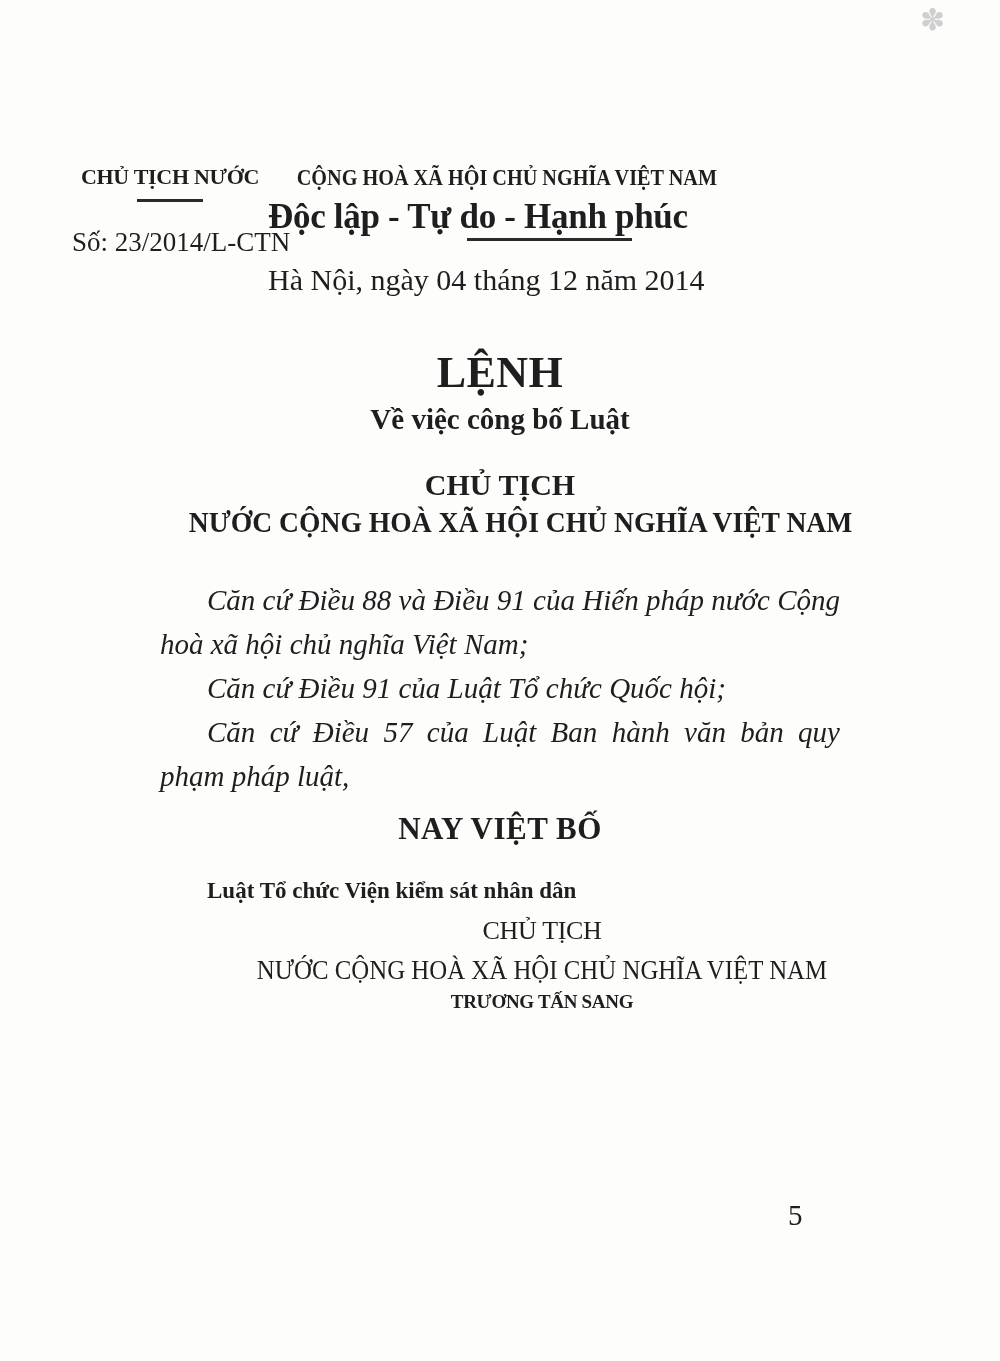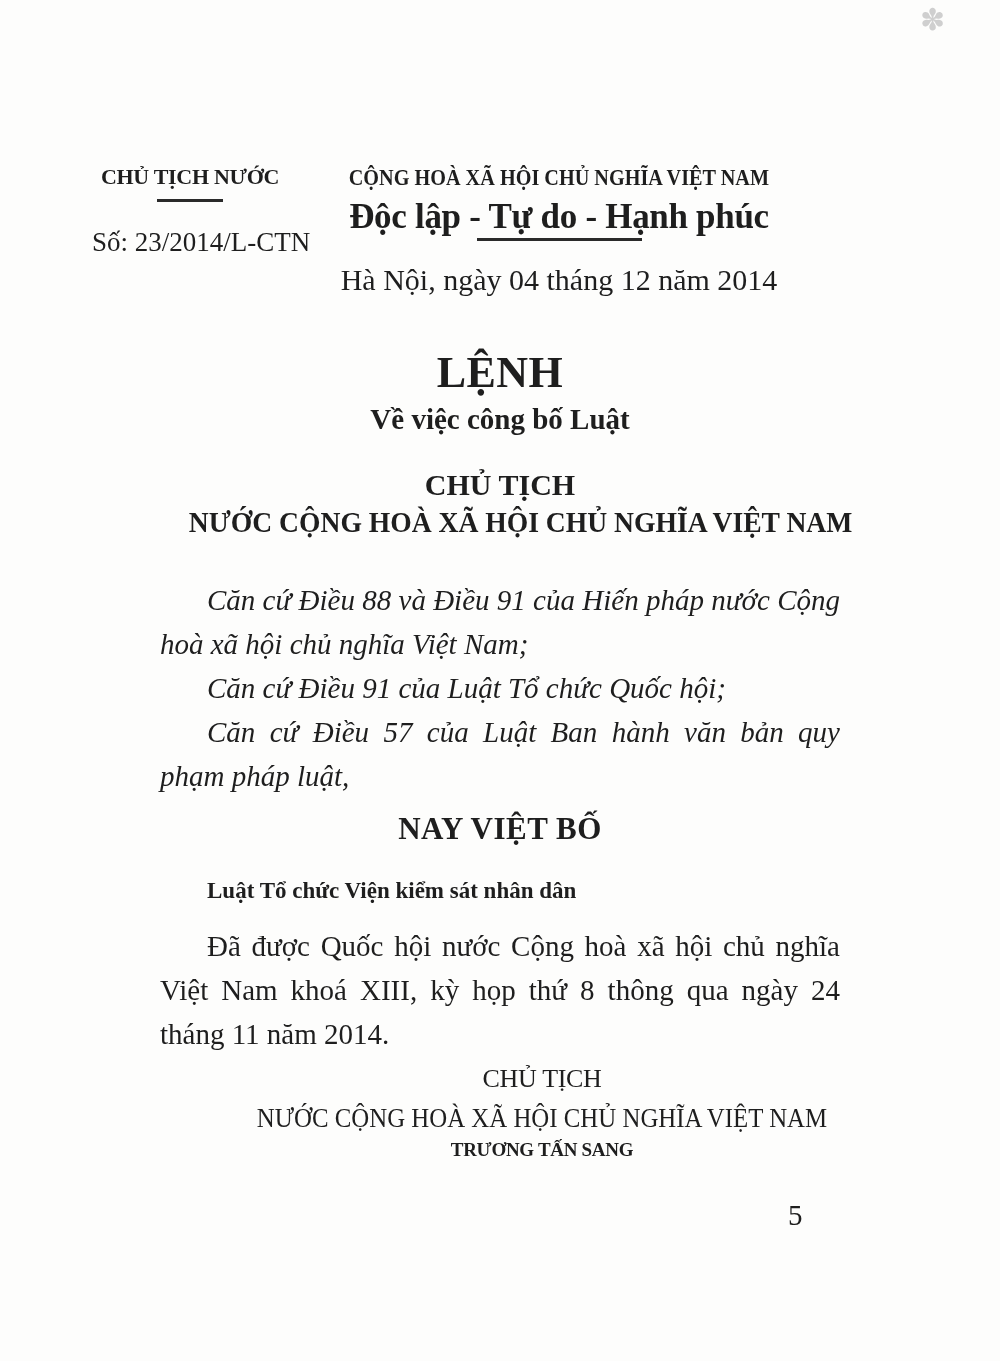--- a/index.html
+++ b/index.html
@@ -16,21 +16,21 @@
     position: absolute;
     top: 2px;
     left: 920px;
     font-size: 30px;
     line-height: 36px;
     color: #cfcfcf;
     font-family: "DejaVu Sans", sans-serif;
   }
   .header {
     display: flex;
-    padding: 164px 160px 0 92px;
+    padding: 164px 160px 0 72px;
     align-items: flex-start;
   }
   .header-left {
     width: 196px;
     flex: 0 0 auto;
     text-align: center;
   }
   .issuer-name {
     font-weight: bold;
     font-size: 22px;
@@ -45,21 +45,20 @@
   }
   .doc-number {
     font-size: 27px;
     line-height: 32px;
     margin-top: 24px;
     text-align: left;
     white-space: nowrap;
   }
   .header-right {
     flex: 1 1 auto;
-    text-align: center;
     padding-right: 10px;
   }
   .squeeze {
     display: inline-block;
     transform: scaleX(0.88);
     transform-origin: 50% 50%;
     white-space: nowrap;
   }
   .squeeze-92 {
     display: inline-block;
@@ -211,21 +210,20 @@
     <div class="authority-country"><span class="squeeze-92">NƯỚC CỘNG HOÀ XÃ HỘI CHỦ NGHĨA VIỆT NAM</span></div>
 
     <div class="preamble">
       <p>Căn cứ Điều 88 và Điều 91 của Hiến pháp nước Cộng hoà xã hội chủ nghĩa Việt Nam;</p>
       <p>Căn cứ Điều 91 của Luật Tổ chức Quốc hội;</p>
       <p>Căn cứ Điều 57 của Luật Ban hành văn bản quy phạm pháp luật,</p>
     </div>
 
     <div class="announce-heading">NAY VIỆT BỐ</div>
     <div class="law-name">Luật Tổ chức Viện kiểm sát nhân dân</div>
-    <p class="passage">Đã được Quốc hội nước Cộng hoà xã hội chủ nghĩa Việt Nam khoá XIII, kỳ họp thứ 8 thông qua ngày 24 tháng 11 năm 2014.</p>
 
     <div class="signature">
       <div class="signature-role">CHỦ TỊCH</div>
       <div class="signature-country"><span class="squeeze-92">NƯỚC CỘNG HOÀ XÃ HỘI CHỦ NGHĨA VIỆT NAM</span></div>
       <div class="signer-name">TRƯƠNG TẤN SANG</div>
     </div>
   </div>
 
   <div class="page-number">5</div>
 

